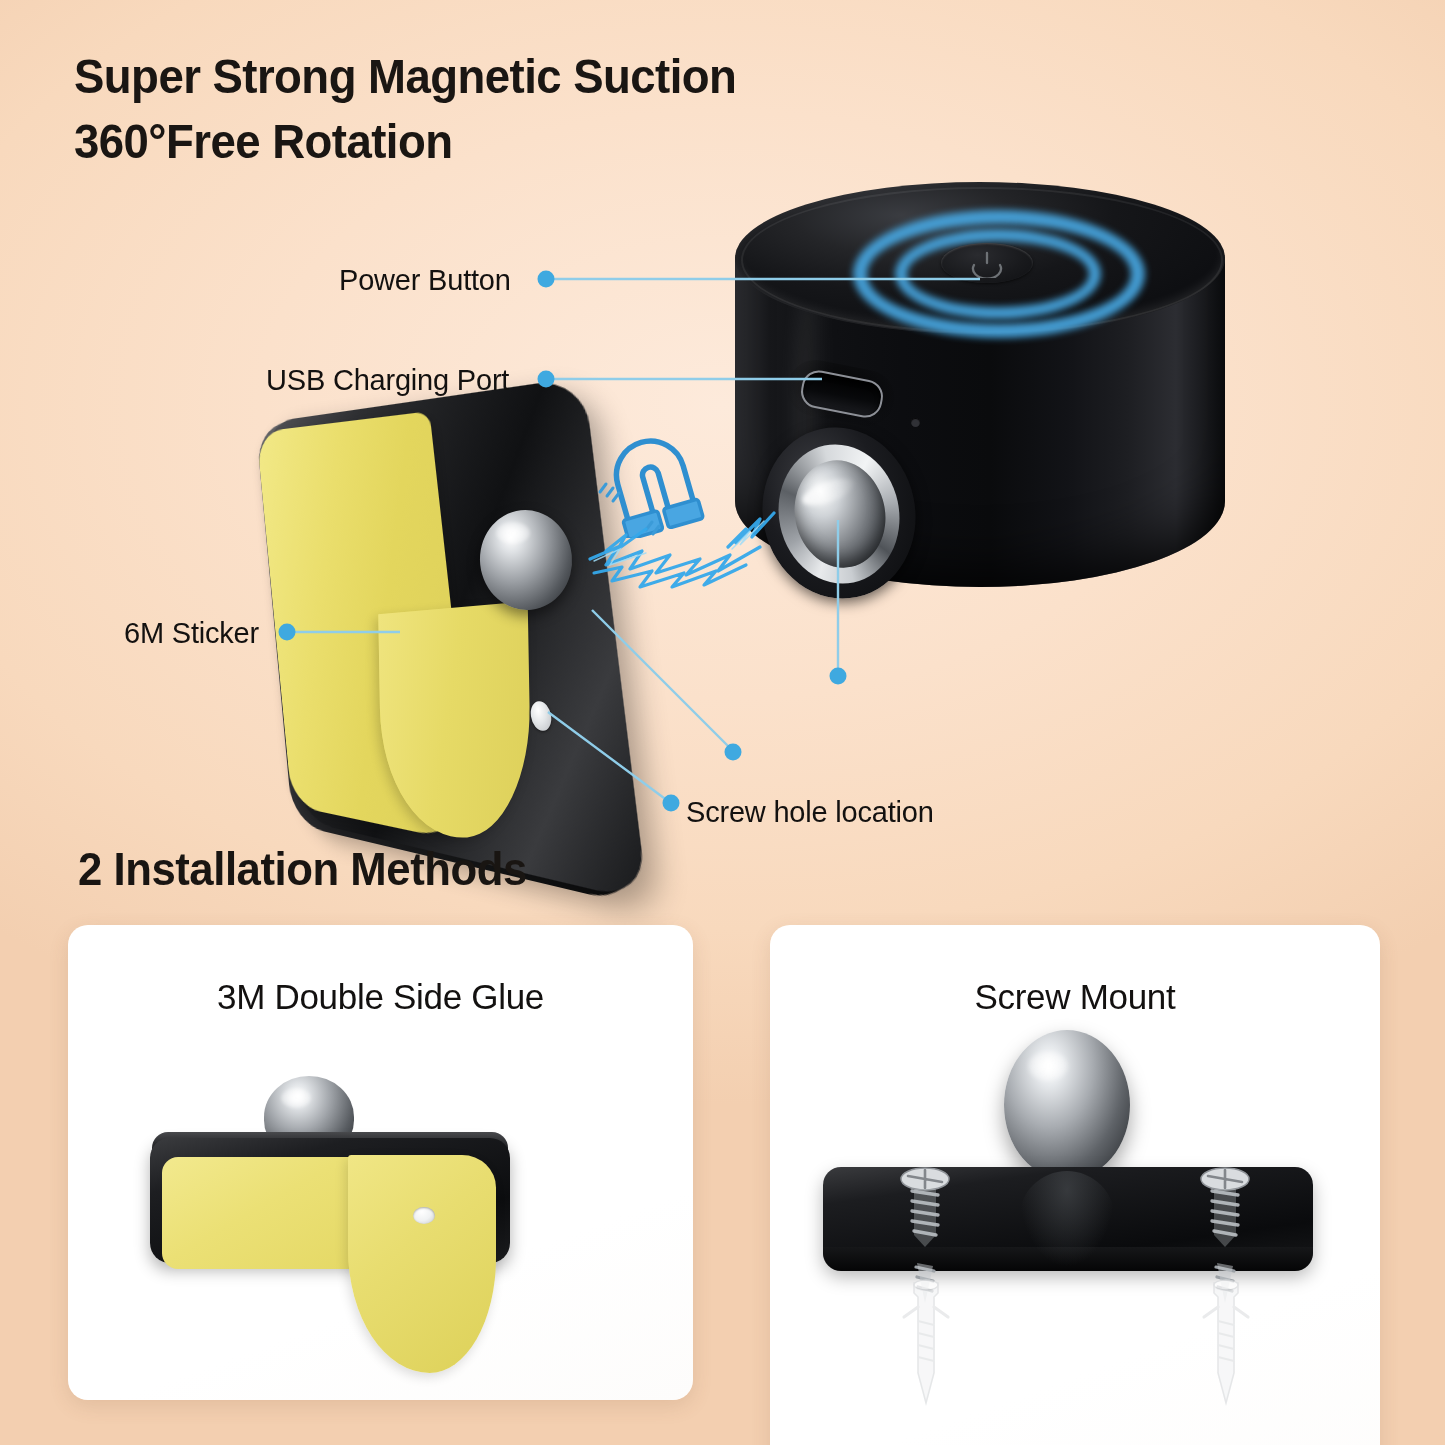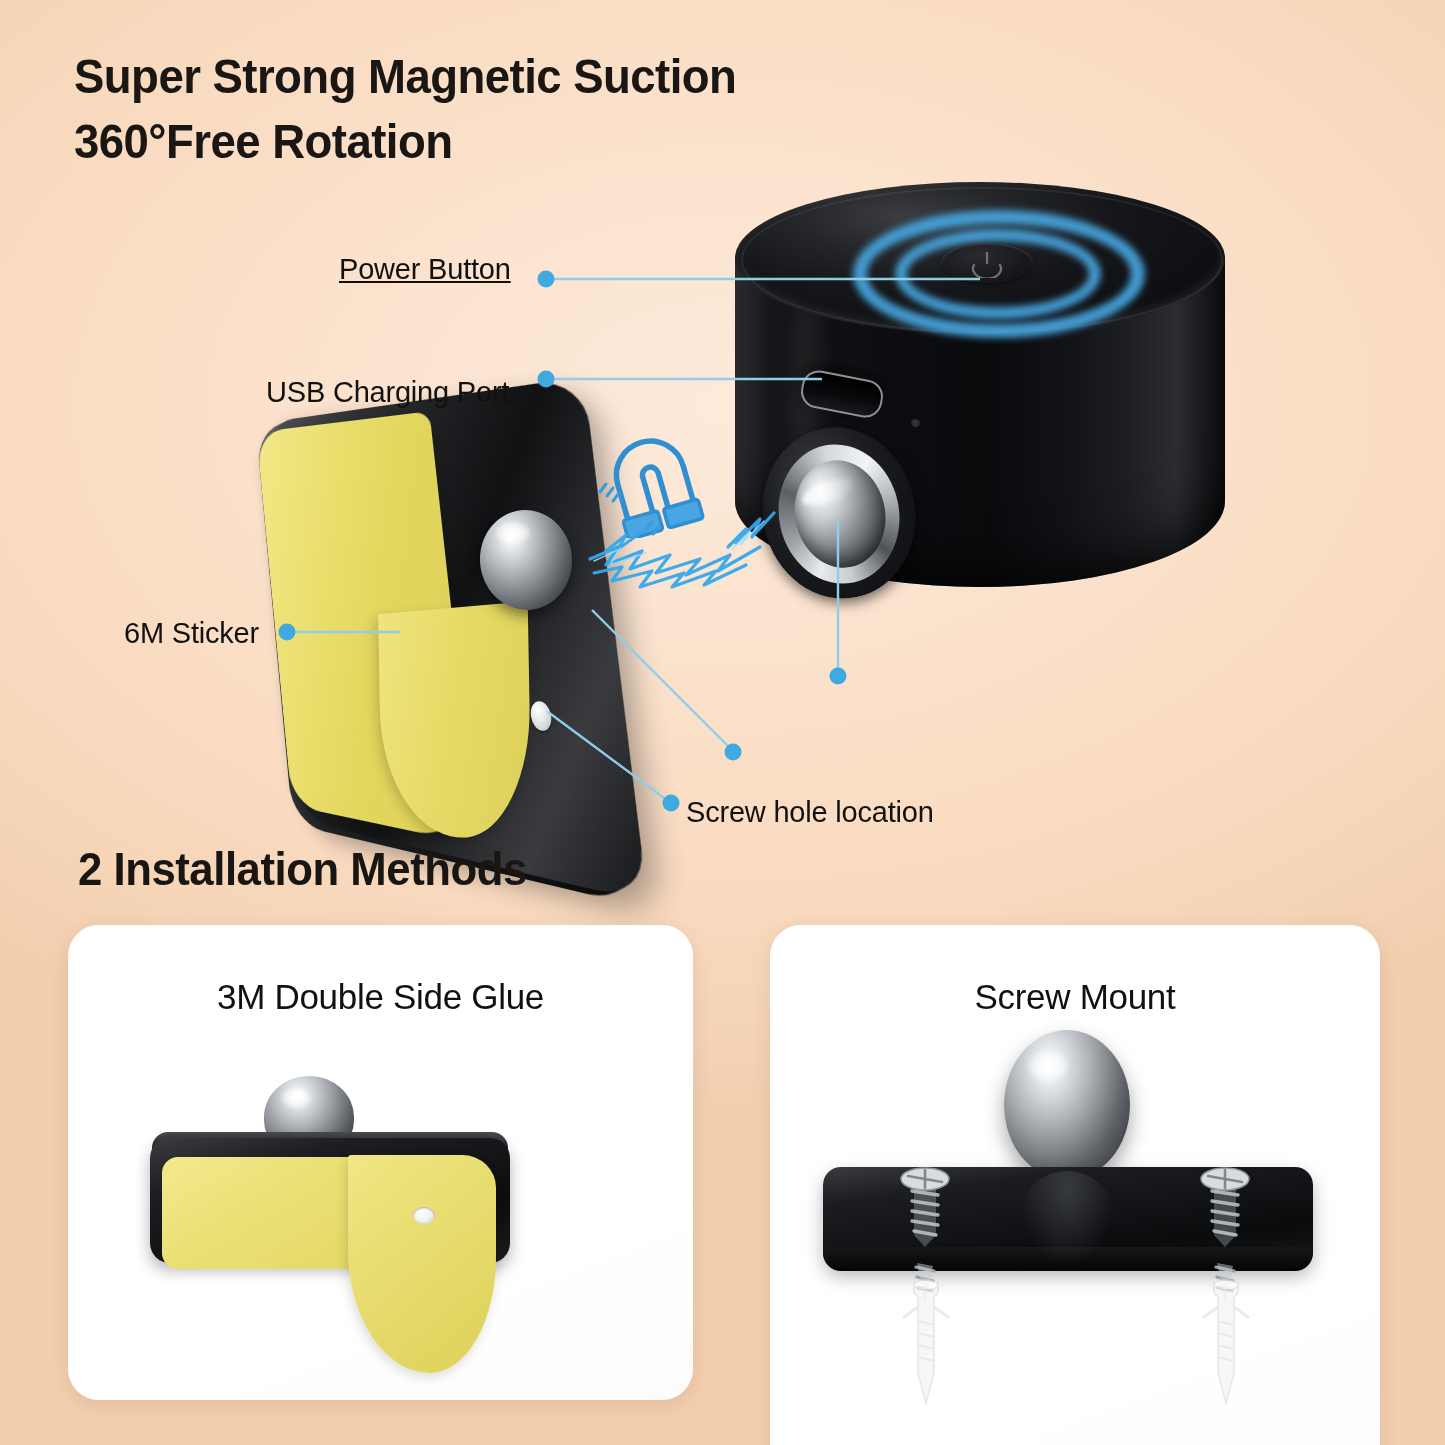--- a/index.html
+++ b/index.html
@@ -283,21 +283,21 @@
   .spark-svg {
     position: absolute;
     left: 560px; top: 455px;
     width: 300px; height: 170px;
   }
 
   
   .card {
     position: absolute;
     background: linear-gradient(160deg, #ffffff 0%, #ffffff 70%, #fdfcfb 100%);
-    border-radius: 31px;
+    border-radius: 20px;
     box-shadow: 0 6px 20px rgba(120,80,50,0.14);
   }
   .card-left  { left: 68px;  top: 925px; width: 625px; height: 475px; }
   .card-right { left: 770px; top: 925px; width: 610px; height: 580px; }
   .card-title {
     position: absolute;
     top: 52px;
     width: 100%;
     text-align: center;
     font-size: 35px;
@@ -488,22 +488,22 @@
     <g fill="#3fa9e0">
       <circle cx="546" cy="279" r="8.5"></circle>
       <circle cx="546" cy="379" r="8.5"></circle>
       <circle cx="287" cy="632" r="8.5"></circle>
       <circle cx="838" cy="676" r="8.5"></circle>
       <circle cx="733" cy="752" r="8.5"></circle>
       <circle cx="671" cy="803" r="8.5"></circle>
     </g>
   </svg>
 
-  <div class="callout" style="left:339px; top:253px;text-decoration:underline;">Power Button</div>
-  <div class="callout" style="left:266px; top:376px;">USB Charging Port</div>
+  <div class="callout" style="left:339px; top:264px;">Power Button</div>
+  <div class="callout" style="left:266px; top:364px;">USB Charging Port</div>
   <div class="callout" style="left:124px; top:617px;">6M Sticker</div>
   <div class="callout" style="left:686px; top:788px;margin-top:8px;">Screw hole location</div>
 
   <div class="section-title">2 Installation Methods</div>
 
   <div class="card card-left">
     <div class="card-title">3M Double Side Glue</div>
 
     <div class="cl-ball"></div>
     <div class="cl-ball-hl"></div>

